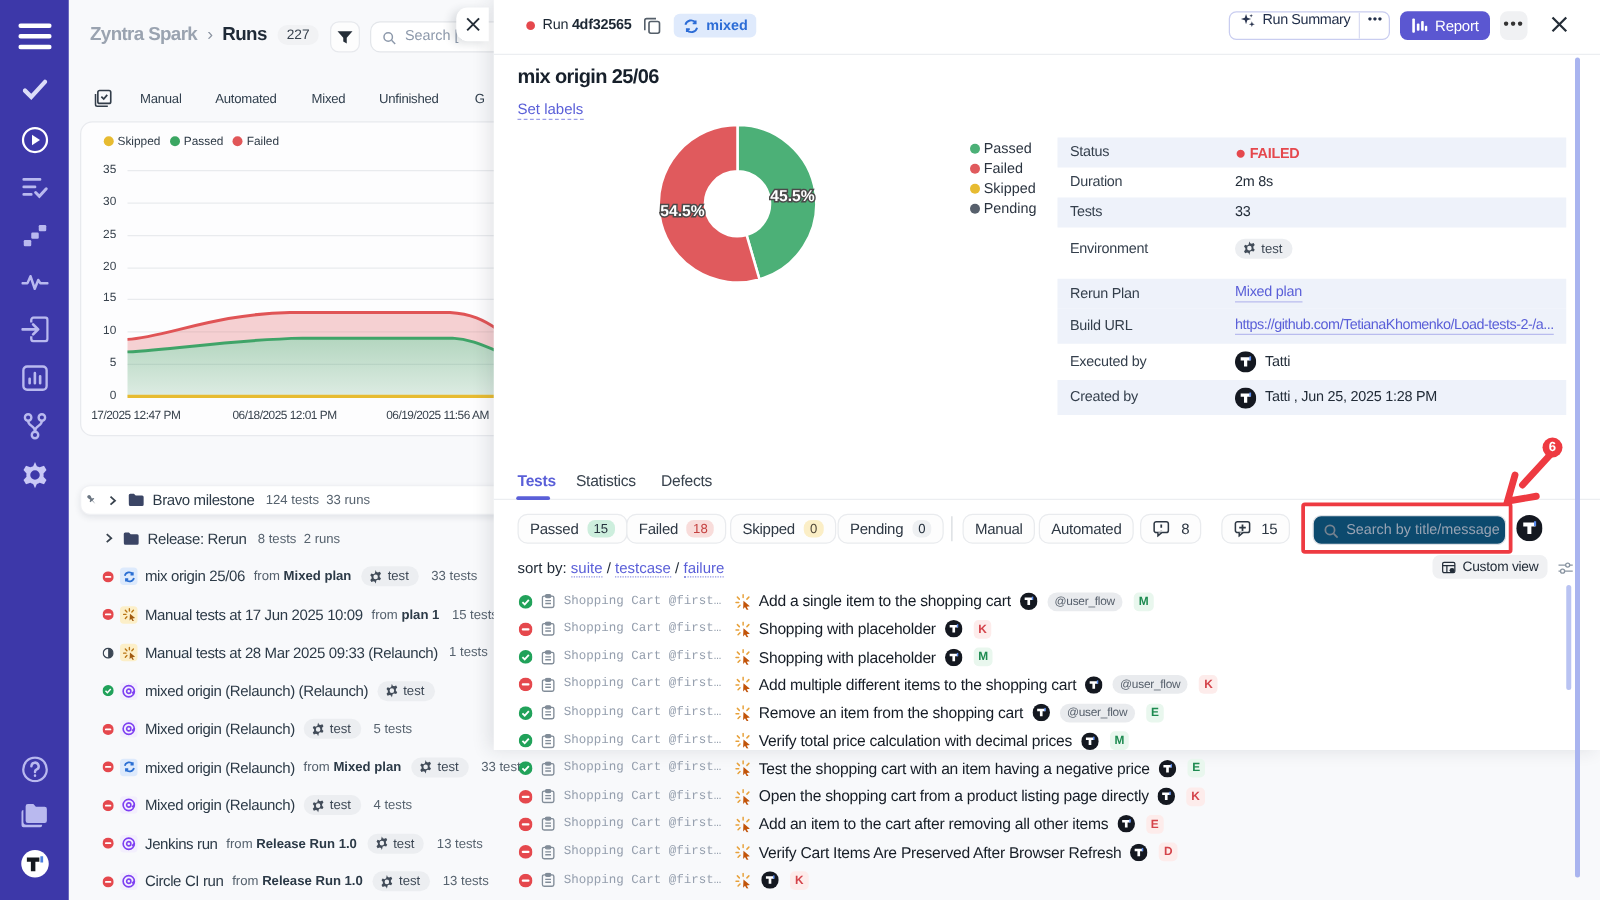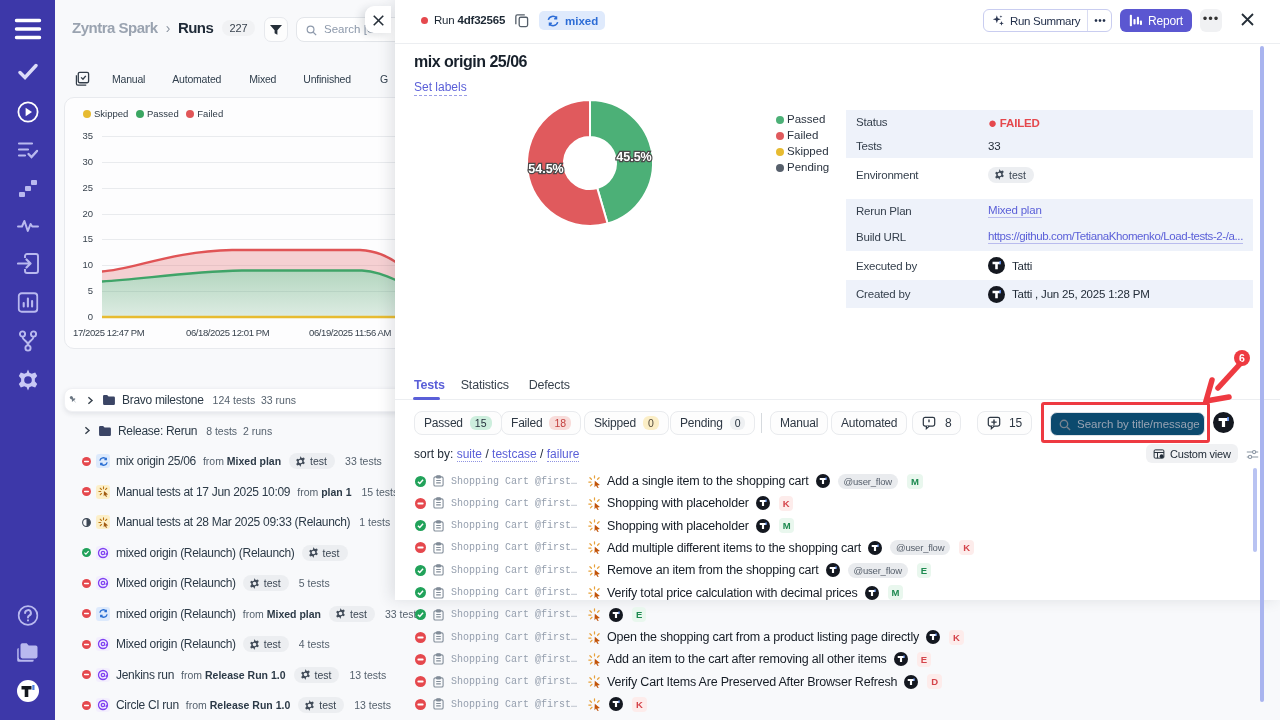--- a/index.html
+++ b/index.html
@@ -39,21 +39,21 @@
 .testpill { display:inline-flex; align-items:center; background:#eceef1; border-radius:9px; padding:2px 8px 2px 6px; font-size:10.5px; letter-spacing:0; color:#3c4754; margin-right:8px; }
 .iconsq { width:14px; height:14px; flex:none; border-radius:3px; display:inline-flex; align-items:center; justify-content:center; margin-left:5px; }
 .stico { width:9px; height:9px; margin-left:18px; flex:none; }
 #bravorow { background:#fff; border:1px solid #f0f1f4; border-radius:8px; box-shadow:0 2px 5px rgba(40,50,70,.10); }
 
 
 #drawer { position:absolute; left:395px; top:0; width:885px; height:600px; background:#fff; box-shadow:-4px 0 14px rgba(30,40,60,.12); z-index:40; }
 #dhead { position:absolute; left:0; top:0; width:885px; height:44px; border-bottom:1px solid #eceef1; }
 #dtitle { position:absolute; left:19px; top:53px; font-size:16px; letter-spacing:-0.5px; font-weight:700; color:#17202b; }
 #setlabels { position:absolute; left:19px; top:80px; font-size:12px; color:#5a5fd8; border-bottom:1px dashed #9b9ee8; padding-bottom:1px; }
-.runsum { position:absolute; left:588px; top:9px; width:129px; height:23px; display:flex; align-items:center; background:#fff; border:1px solid #c9cdf0; border-radius:6px; color:#23304b; font-size:11.5px; letter-spacing:-0.3px; white-space:nowrap; overflow:hidden; }
+.runsum { position:absolute; left:588px; top:9px; width:129px; height:23px; display:flex; background:#fff; border:1px solid #c9cdf0; border-radius:6px; color:#23304b; font-size:11.5px; letter-spacing:-0.3px; white-space:nowrap; overflow:hidden; }
 #reportbtn { position:absolute; left:725px; top:9px; width:72px; height:23px; display:flex; align-items:center; justify-content:center; background:#5b57d1; border-radius:6px; color:#fff; font-size:12px; letter-spacing:-0.2px; }
 #dots2 { position:absolute; left:805px; top:9px; width:22px; height:23px; background:#f0f1f3; border-radius:6px; color:#333; text-align:center; line-height:19px; font-size:13px; letter-spacing:1px; }
 #dclose { position:absolute; left:843px; top:11px; font-size:17px; color:#2b3440; }
 
 
 #stable { position:absolute; left:451px; top:110px; width:407px; font-size:11.5px; letter-spacing:-0.2px; white-space:nowrap; color:#222c38; }
 .strow { display:flex; align-items:center; }
 .strow .k { width:142px; flex:none; padding-left:10px; color:#343f4c; }
 .strow.alt { background:#eef2fa; }
 
@@ -397,20 +397,21 @@
     <div><span class="legdot" style="background:#e05a5d"></span>Failed</div>
     <div><span class="legdot" style="background:#e7bb31"></span>Skipped</div>
     <div><span class="legdot" style="background:#57606c"></span>Pending</div>
   </div>
 
   <div id="stable">
     <div class="strow alt" style="height:24px">
           <span class="k">Status</span>
           <span style="color:#e5484d;font-weight:700"><span style="font-size:15px;vertical-align:-1px">●</span> FAILED</span>
         </div>
+    <div class="strow" style="height:24px"><span class="k">Duration</span>2m 8s</div>
     <div class="strow alt" style="height:24px"><span class="k">Tests</span>33</div>
     <div class="strow" style="height:33px">
           <span class="k">Environment</span>
       <span class="testpill"><svg width="11" height="11" viewBox="0 0 20 20" fill="#424c59" style="margin-right:4px">
               <path d="M10 0 l1.2 2.8 a7.3 7.3 0 0 1 2.1 .9 l2.9-1 1.6 2.8 -2 2.2 a7.3 7.3 0 0 1 0 2.3 l2 2.2 -1.6 2.8 -2.9-1 a7.3 7.3 0 0 1 -2.1 .9 L10 20 l-1.2-2.8 a7.3 7.3 0 0 1 -2.1-.9 l-2.9 1 -1.6-2.8 2-2.2 a7.3 7.3 0 0 1 0-2.3 l-2-2.2 1.6-2.8 2.9 1 a7.3 7.3 0 0 1 2.1-.9 Z M10 6.7 a3.3 3.3 0 1 0 0 6.6 a3.3 3.3 0 0 0 0 -6.6"></path>
             </svg>test</span>
     </div>
     <div style="height:8px"></div>
     <div class="strow alt" style="height:24px">
           <span class="k">Rerun Plan</span>
@@ -644,20 +645,21 @@
           <rect x="3.8" y="0.7" width="4.4" height="2.6" rx="1" fill="#828d99"></rect>
           <path d="M3.5 6 h5 M3.5 8.5 h5"></path>
         </svg>
         <span class="mono">Shopping Cart @first…</span>
         <svg width="13" height="13" viewBox="0 0 24 24" style="margin-right:1px;flex:none">
           <g stroke="#e7a13a" stroke-width="2.2" stroke-linecap="round">
             <path d="M12 1.5 v4 M3.5 5 l2.9 2.9 M1.5 13 h4 M4.5 20 l2.9-2.9 M20.5 5 l-2.9 2.9"></path>
           </g>
           <path d="M12.5 10.5 l9.5 8 -4.8 .7 2.7 4.6 -2.7 -.2 -2.5 -4.2 -2.7 3.2 Z" fill="#c2540a"></path>
         </svg>
+        <span class="ttl">Test the shopping cart with an item having a negative price</span>
         <svg width="14" height="14" viewBox="0 0 21 21" style="margin-left:7px;flex:none">
           <circle cx="10.5" cy="10.5" r="10.5" fill="#141820"></circle>
           <path d="M5.6 6.0 h9.8 v3.1 h-3.3 v6.0 h-3.2 v-6.0 h-3.3 Z" fill="#fff"></path>
           <rect x="14.2" y="5.0" width="1.7" height="3.9" fill="#5c8df0"></rect>
         </svg>
         <span class="lbadge lb-g">E</span>
       </div>
   <div class="trow" style="top:626.1px">
         <svg width="11" height="11" viewBox="0 0 12 12" style="flex:none;margin-left:7px">
           <circle cx="6" cy="6" r="6" fill="#e5484d"></circle>

